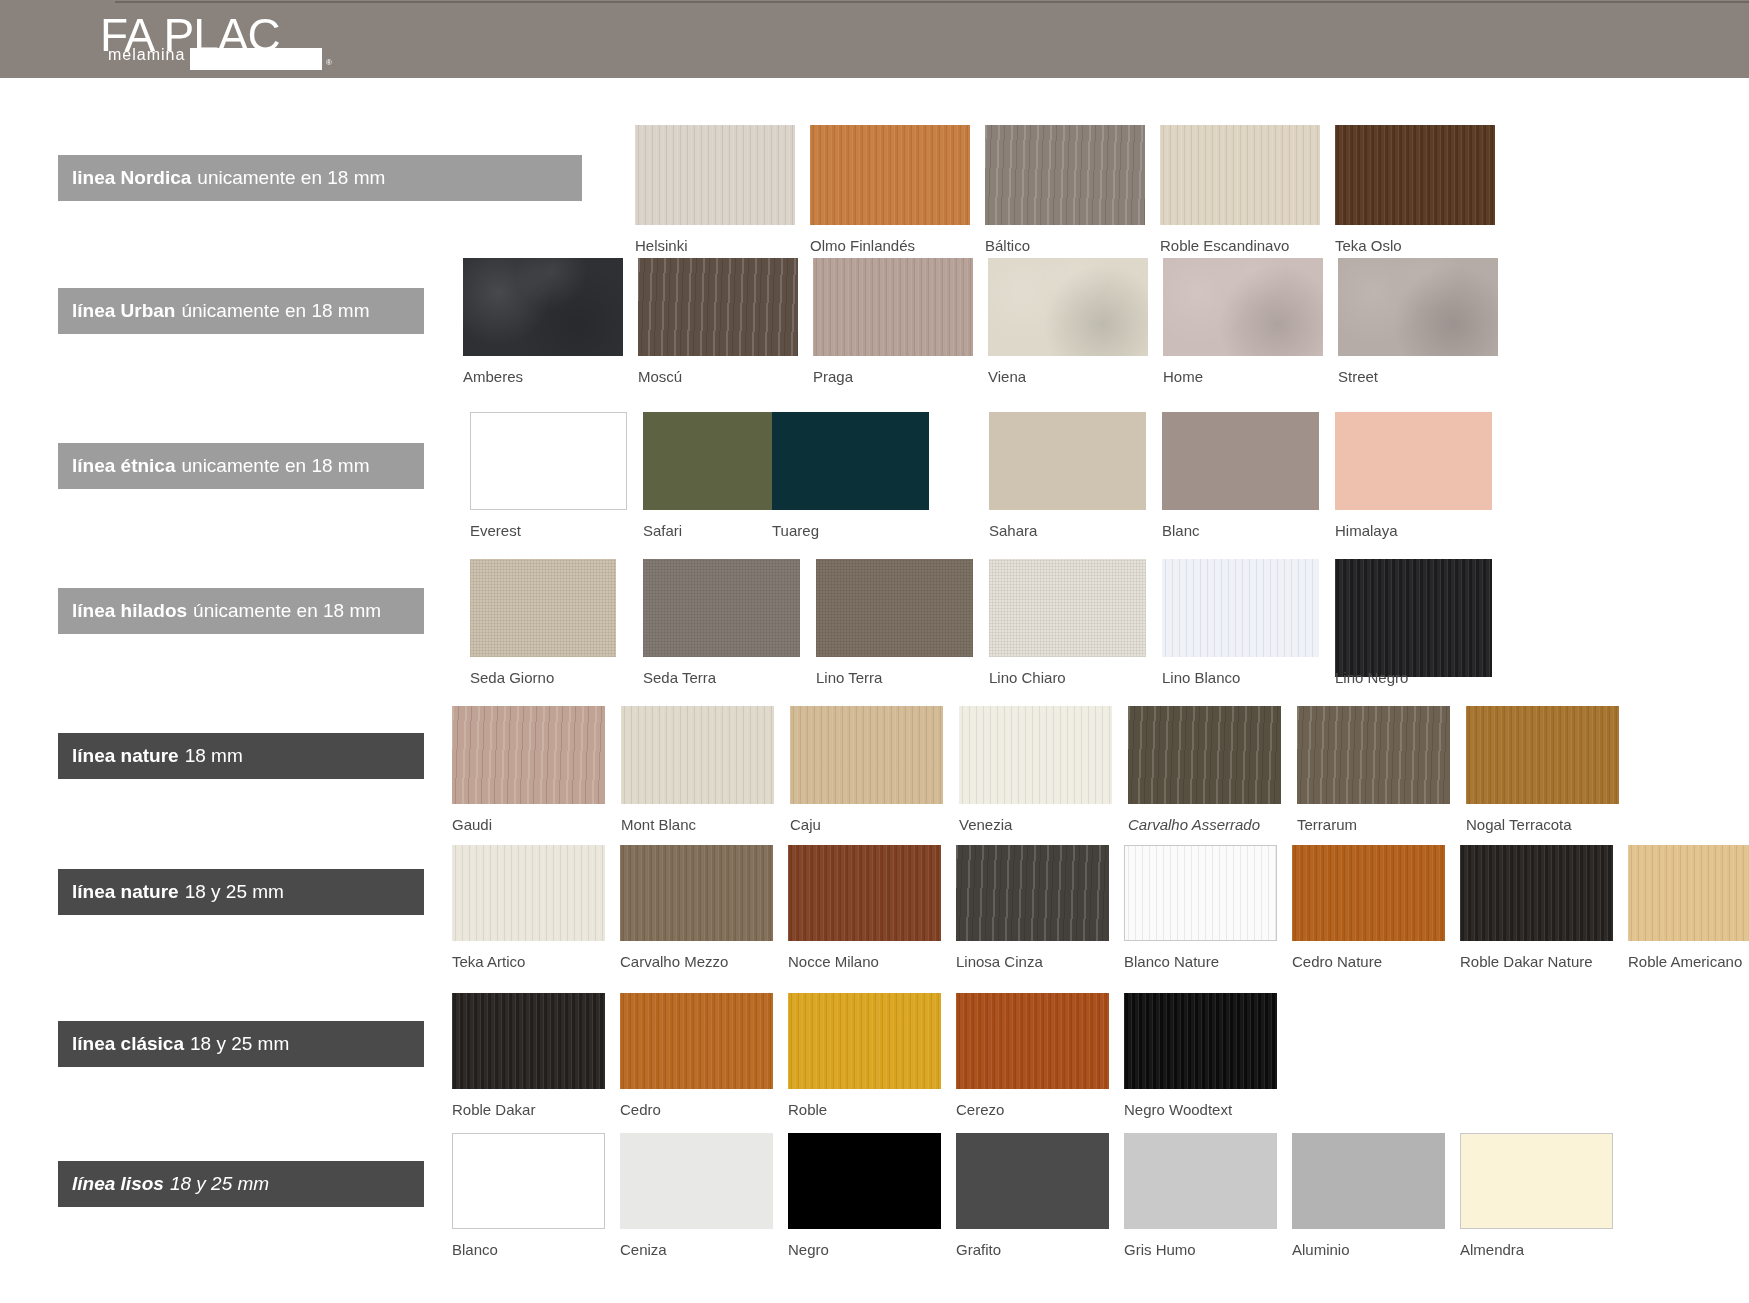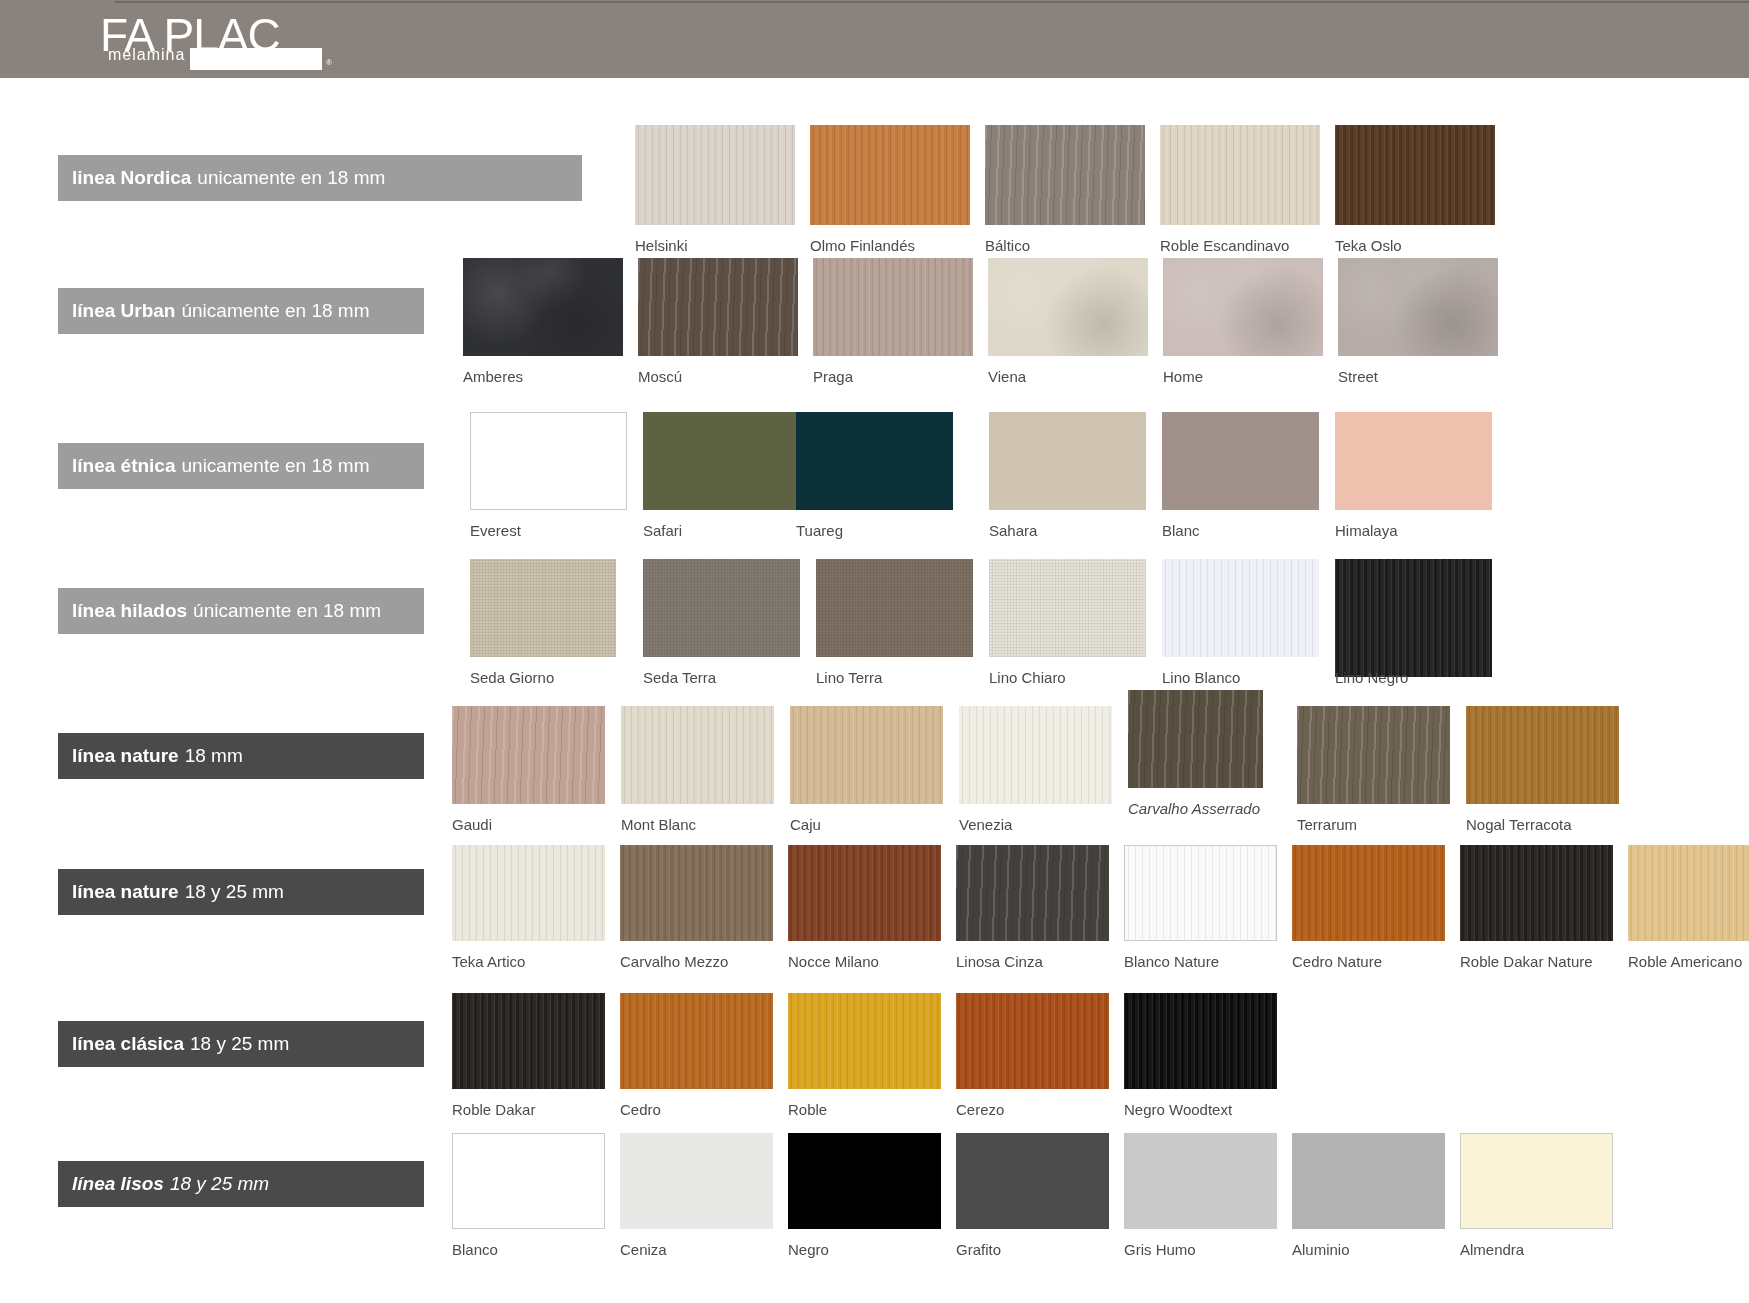--- a/index.html
+++ b/index.html
@@ -242,21 +242,21 @@
           <div class="grain-none"></div>
         </div>
         <div class="swatch-label" style="top: 110px;">Everest</div>
       </div>
       <div class="swatch-cell" style="left: 643px; top: 412px; width: 157px; height: 98px;">
         <div class="swatch" style="background: rgb(93, 98, 67);">
           <div class="grain-none"></div>
         </div>
         <div class="swatch-label" style="top: 110px;">Safari</div>
       </div>
-      <div class="swatch-cell" style="left: 796px; top: 412px; width: 157px; height: 98px;">
+      <div class="swatch-cell" style="left: 772px; top: 412px; width: 157px; height: 98px;">
         <div class="swatch" style="background: rgb(12, 48, 56);">
           <div class="grain-none"></div>
         </div>
         <div class="swatch-label" style="top: 110px;">Tuareg</div>
       </div>
       <div class="swatch-cell" style="left: 989px; top: 412px; width: 157px; height: 98px;">
         <div class="swatch" style="background: rgb(207, 195, 178);">
           <div class="grain-none"></div>
         </div>
         <div class="swatch-label" style="top: 110px;">Sahara</div>
@@ -334,21 +334,21 @@
           <div class="grain-v"></div>
         </div>
         <div class="swatch-label" style="top: 110px;">Caju</div>
       </div>
       <div class="swatch-cell" style="left: 959px; top: 706px; width: 153px; height: 98px;">
         <div class="swatch" style="background: rgb(239, 236, 226);">
           <div class="grain-v"></div>
         </div>
         <div class="swatch-label" style="top: 110px;">Venezia</div>
       </div>
-      <div class="swatch-cell" style="left: 1128px; top: 690px; width: 135px; height: 98px; font-style: italic;">
+      <div class="swatch-cell" style="left: 1128px; top: 706px; width: 153px; height: 98px; font-style: italic;">
         <div class="swatch" style="background: rgb(87, 79, 64);">
           <div class="grain-v2"></div>
         </div>
         <div class="swatch-label" style="top: 110px;">Carvalho Asserrado</div>
       </div>
       <div class="swatch-cell" style="left: 1297px; top: 706px; width: 153px; height: 98px;">
         <div class="swatch" style="background: rgb(109, 97, 81);">
           <div class="grain-v2"></div>
         </div>
         <div class="swatch-label" style="top: 110px;">Terrarum</div>

